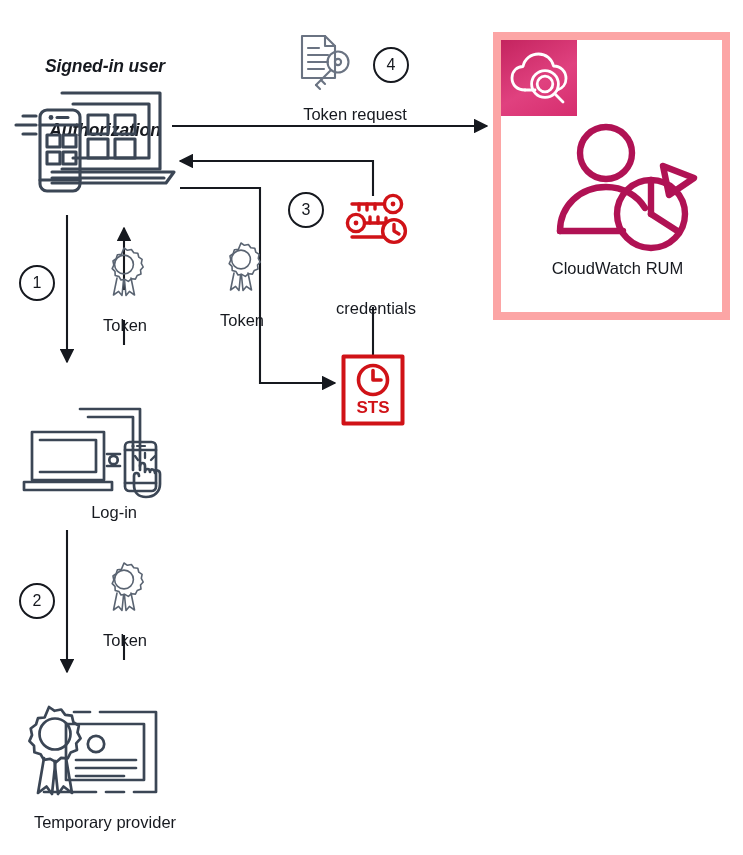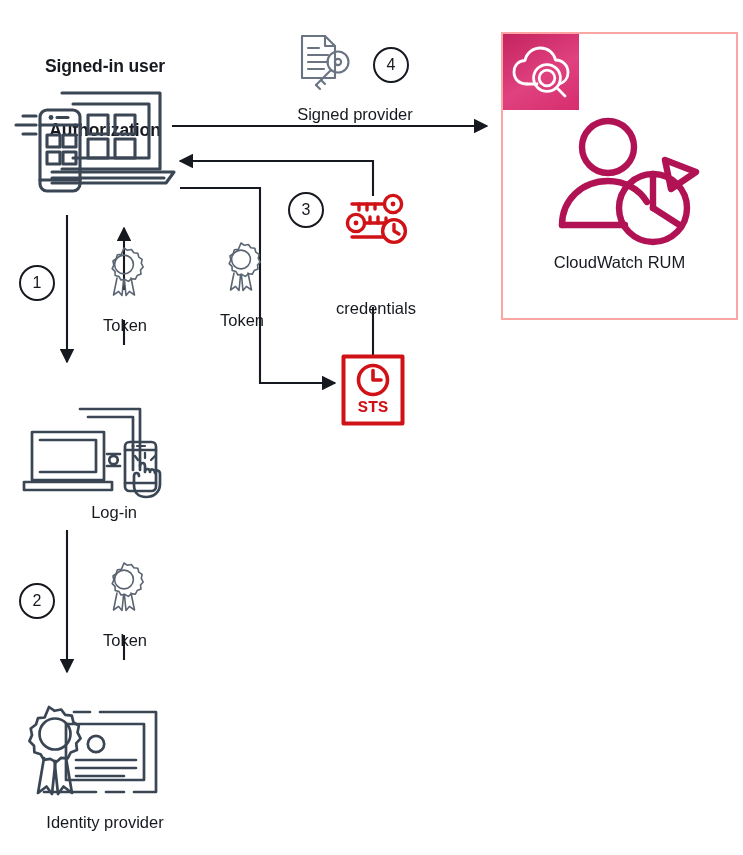--- a/index.html
+++ b/index.html
@@ -32,32 +32,32 @@
   .lbl {
     position: absolute;
     font-family: "Liberation Sans", sans-serif;
     color: #16191f;
     text-align: center;
     white-space: pre;
     line-height: 1.22;
   }
   .title {
     font-weight: bold;
+    font-style: italic;
     font-size: 17.5px;
     letter-spacing: -0.1px;
   }
   .caption {
     font-size: 16.5px;
   }
   .rum-box {
     position: absolute;
-    border: 2px solid #fca5a5;
+    border: 8px solid #fca5a5;
     background: #ffffff;
     box-sizing: border-box;
-    margin-left: 8px;
   }
   .rum-chip {
     position: absolute;
     background: linear-gradient(150deg, #c4245f 0%, #e0417f 55%, #d62d6e 100%);
   }
   .numcircle {
     position: absolute;
     border: 2px solid #16191f;
     border-radius: 50%;
     box-sizing: border-box;
@@ -69,21 +69,21 @@
     background: #ffffff;
     font-family: "Liberation Sans", sans-serif;
   }
   .sts-label {
     position: absolute;
     width: 100%;
     text-align: center;
     font-size: 17px;
     font-weight: bold;
     color: #d01217;
-    font-family: Liberation Mono, monospace;
+    font-family: Liberation Sans, sans-serif;
   }
 </style>
 </head>
 <body>
 
 <div id="canvas">
 
   <svg id="edges" viewBox="0 0 743 855">
     <defs>
       <marker id="arrowEnd" viewBox="0 0 10 10" refX="9" refY="5" markerWidth="7" markerHeight="7" orient="auto-start-reverse">
@@ -170,21 +170,21 @@
   <div class="numcircle" style="left:288px; top:192px; width:36px; height:36px;">
     <span>3</span>
   </div>
   <div class="numcircle" style="left:19px; top:265px; width:36px; height:36px;">
     <span>1</span>
   </div>
   <div class="numcircle" style="left:19px; top:583px; width:36px; height:36px;">
     <span>2</span>
   </div>
 
-  <div class="lbl caption" style="left:235px; top:104px; width:240px;">Signed provider</div>
+  <div class="lbl caption" style="left:235px; top:104px; width:240px;">Token request</div>
 
   <div class="node" style="left:101px; top:246px; width:46px; height:52px;">
     <svg width="46" height="52" viewBox="0 0 46 52" fill="none" stroke="#5a6472" stroke-width="1.6" stroke-linecap="round" stroke-linejoin="round">
       <path d="M23,2 L26.4,4.3 L30.4,3.5 L32.8,6.8 L36.8,7.2 L37.8,11.2 L41.1,13.4
                L40.3,17.4 L42.2,21 L39.5,24 L40,28 L36.2,29.5 L34.4,33.1 L30.4,32.8
                L27.3,35.4 L23.8,33.4 L20,34 L18,30.6 L14.2,29.4 L14,25.4 L11.2,22.6
                L12.8,19 L12,15 L15.2,12.6 L16.4,8.8 L20.4,8.4 Z"></path>
       <circle cx="23" cy="18.5" r="9.4"></circle>
       <path d="M16,32 L12.5,49 L17.6,45.4 L21,49.5 L22.6,33.5"></path>
       <path d="M30,32 L33.5,49 L28.4,45.4 L25,49.5 L23.4,33.5"></path>
@@ -305,21 +305,21 @@
 
       <path d="M35,7 L40.6,10.8 L47.2,9.5 L51.2,14.9 L57.8,15.6 L59.4,22.2 L64.8,25.9
                L63.5,32.5 L66.6,38.4 L62.2,43.4 L63,50 L56.7,52.5 L53.7,58.4 L47.1,57.9
                L42,62.2 L36.2,58.9 L29.9,59.9 L26.6,54.3 L20.4,52.3 L20,45.7 L15.4,41.1
                L18,35.1 L16.7,28.5 L22,24.5 L24,18.2 L30.6,17.5 Z"></path>
       <circle cx="41" cy="34" r="15.5"></circle>
       <path d="M30,58 L24,93 L32.5,86.5 L38,94 L41.5,61"></path>
       <path d="M52,58 L58,93 L49.5,86.5 L44,94 L40.5,61"></path>
     </svg>
   </div>
-  <div class="lbl caption" style="left:10px; top:812px; width:190px;">Identity provider</div>
+  <div class="lbl caption" style="left:10px; top:812px; width:190px;">Temporary provider</div>
 
   <div class="rum-box" style="left:493px; top:32px; width:237px; height:288px;">
     <div class="rum-chip" style="left:0px; top:0px; width:76px; height:76px;">
       <svg width="76" height="76" viewBox="0 0 76 76" fill="none" stroke="#ffffff" stroke-width="2.8" stroke-linecap="round" stroke-linejoin="round">
         <path d="M24,50 C16,50 11,45 11,38 C11,31 16,26.5 22,26.5
                  C23.5,19 30,14 37.5,14 C45,14 51,19 52.5,26
                  C59.5,26 65,31 65,38.5 C65,44 61.5,48.5 56.5,50"></path>
         <path d="M24,50 L34,50"></path>
         <circle cx="44" cy="44" r="13.4"></circle>
         <circle cx="44" cy="44" r="7.8"></circle>

